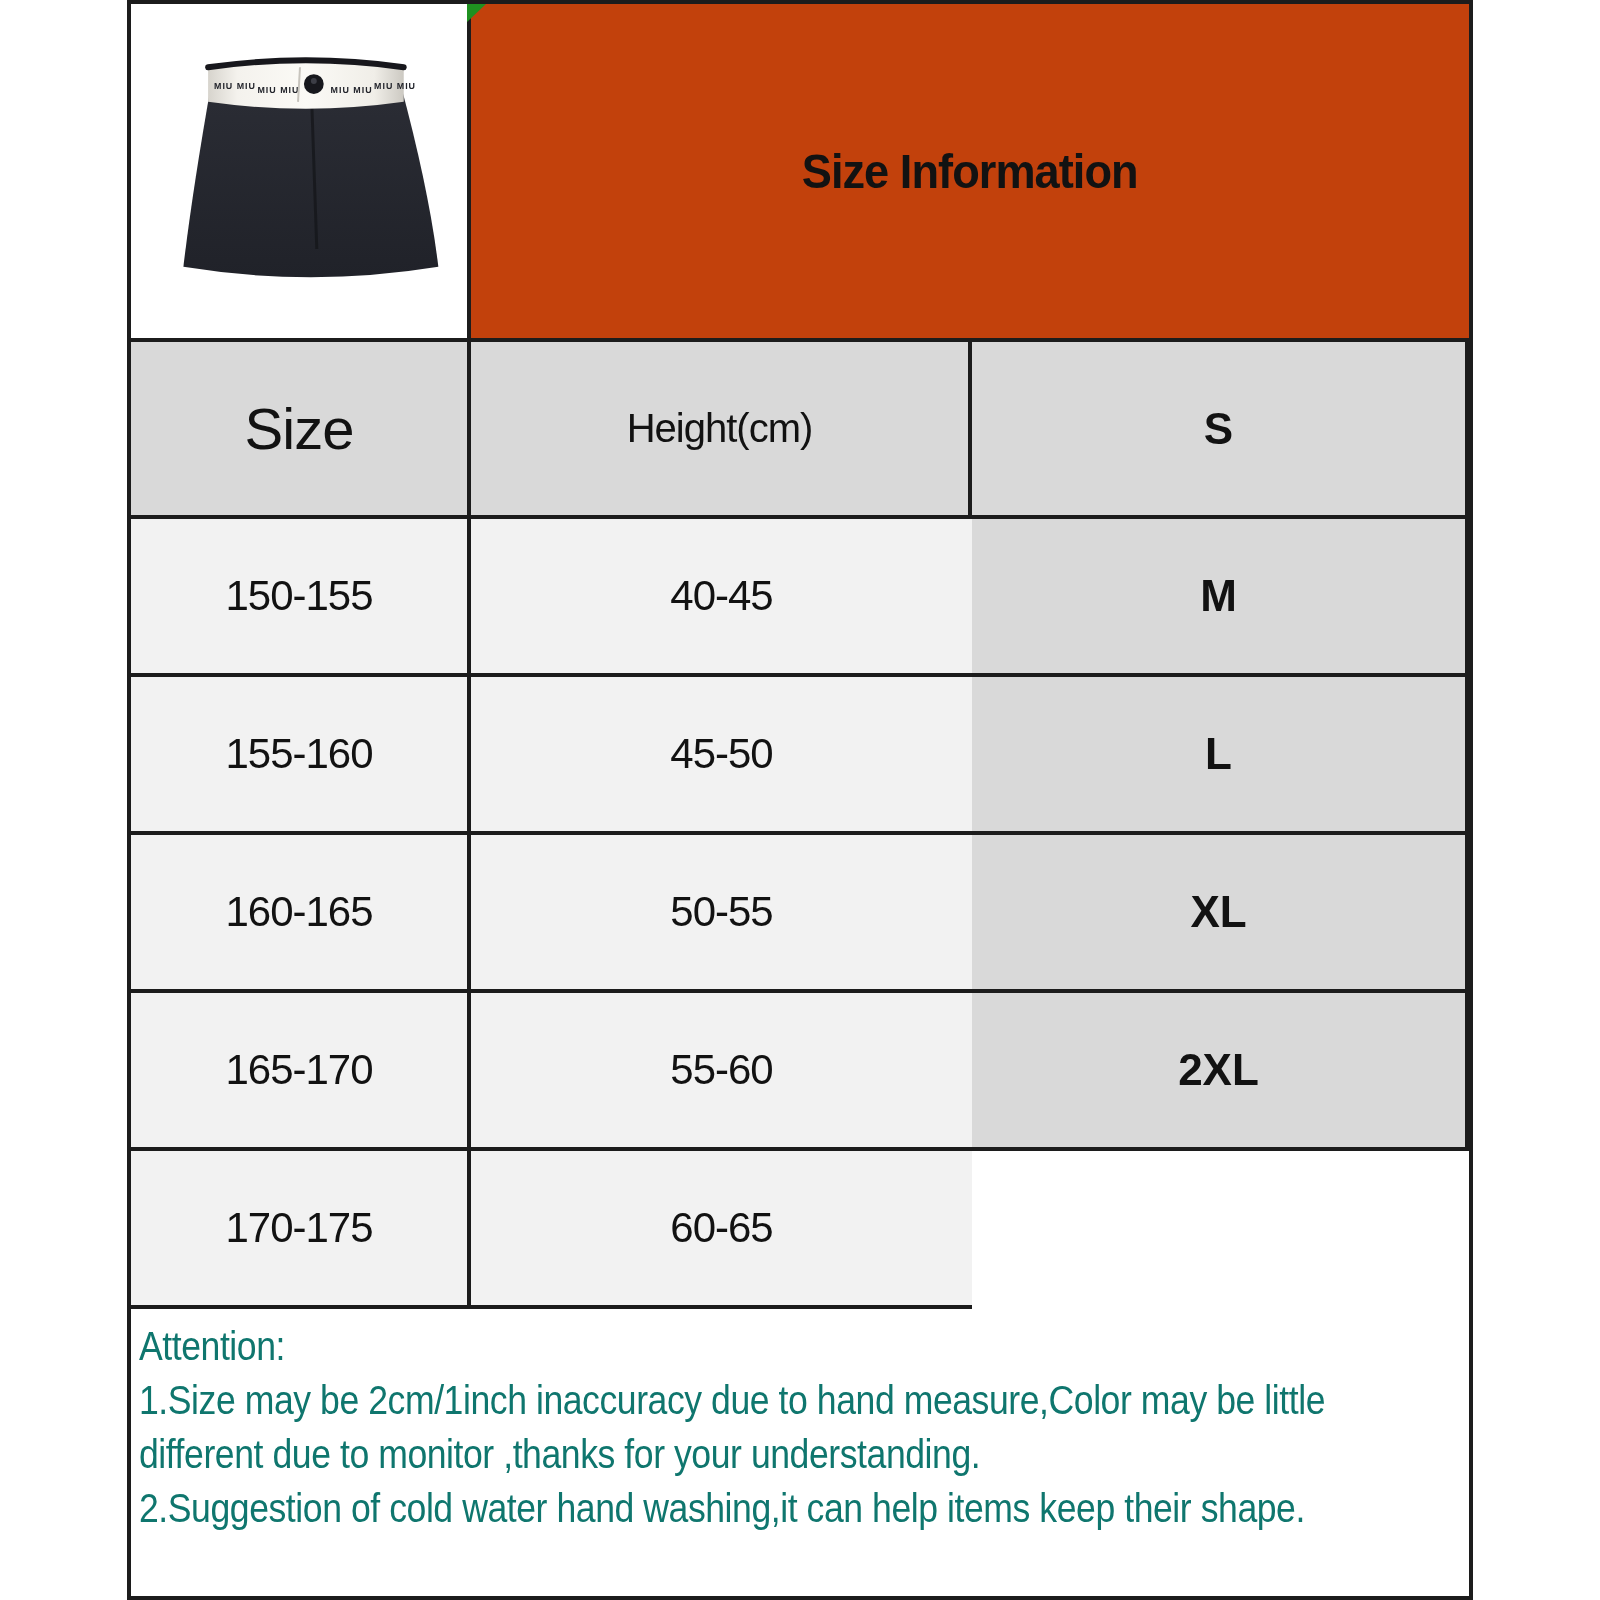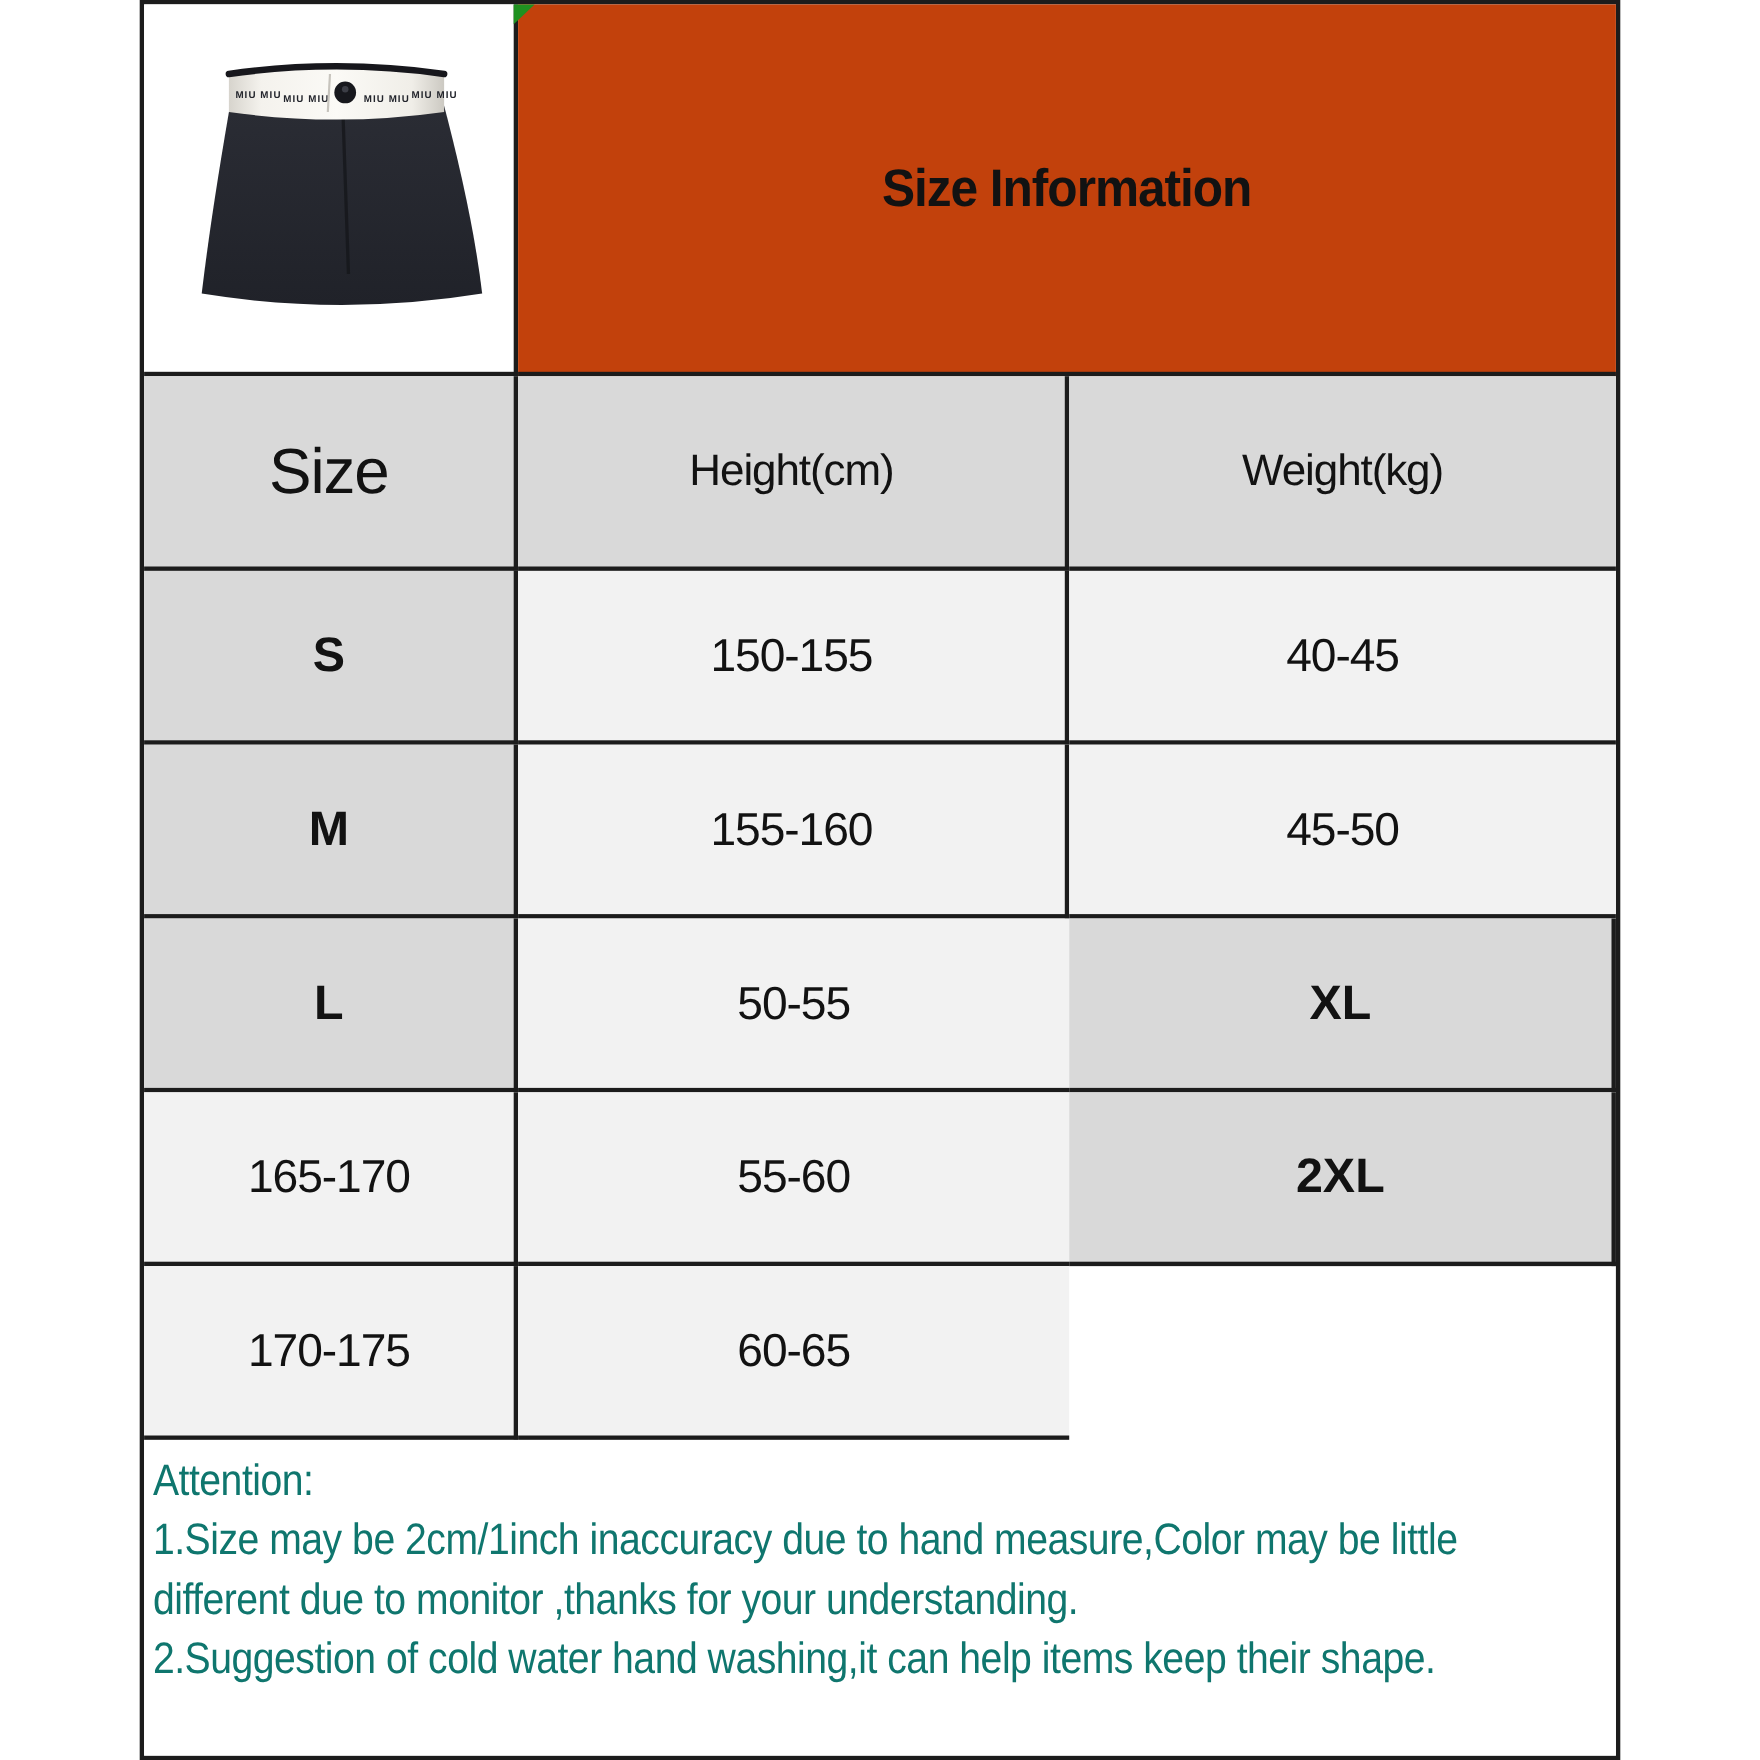--- a/index.html
+++ b/index.html
@@ -123,31 +123,31 @@
           <circle cx="183" cy="81" r="10" fill="#17181d"></circle>
           <circle cx="183" cy="78" r="3" fill="#3c3e46"></circle>
         </svg>
       </div>
       <div class="cell title-cell no-br">
         <span class="title-text">Size Information</span>
       </div>
 
       <div class="cell head size-head">Size</div>
       <div class="cell head col-head">Height(cm)</div>
-      <div class="cell head col-head no-br">Weight(kg)</div>
 
       <div class="cell label-cell">S</div>
       <div class="cell value-cell">150-155</div>
       <div class="cell value-cell no-br">40-45</div>
 
       <div class="cell label-cell">M</div>
       <div class="cell value-cell">155-160</div>
       <div class="cell value-cell no-br">45-50</div>
 
       <div class="cell label-cell">L</div>
+      <div class="cell value-cell">160-165</div>
       <div class="cell value-cell no-br">50-55</div>
 
       <div class="cell label-cell">XL</div>
       <div class="cell value-cell">165-170</div>
       <div class="cell value-cell no-br">55-60</div>
 
       <div class="cell label-cell">2XL</div>
       <div class="cell value-cell">170-175</div>
       <div class="cell value-cell no-br">60-65</div>
 

